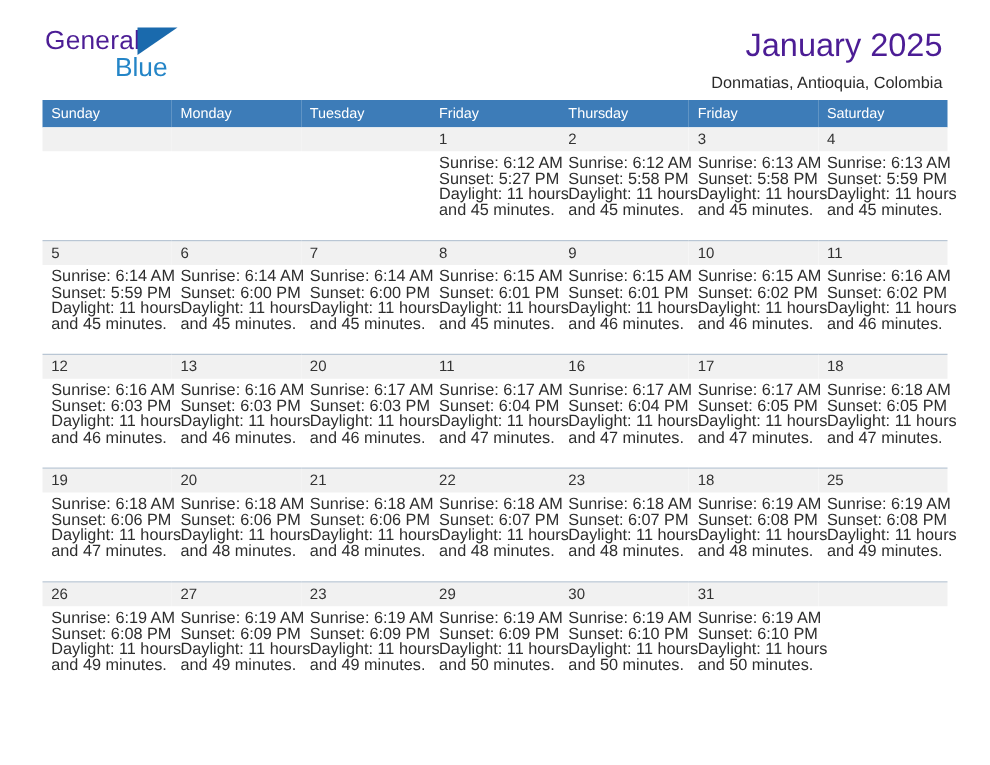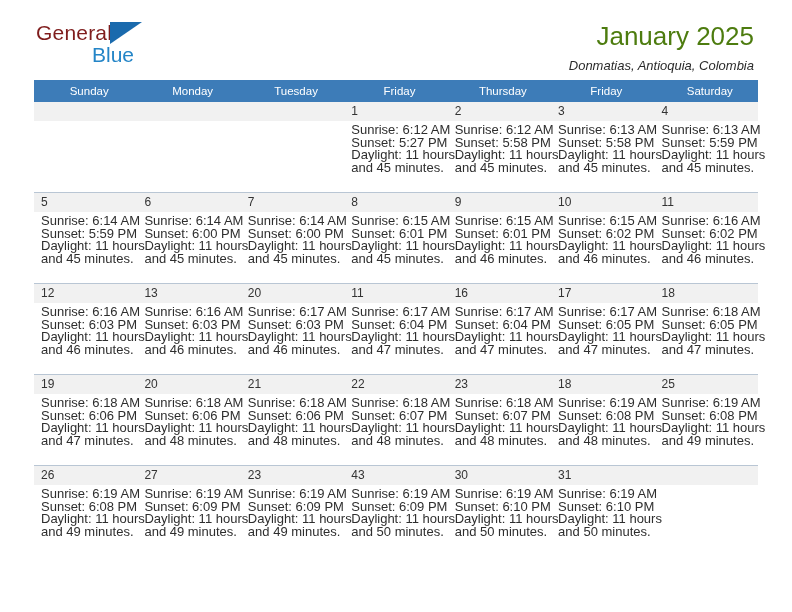--- a/index.html
+++ b/index.html
@@ -33,21 +33,21 @@
 
   .logo {
     position: absolute;
     left: 2px;
     top: 22px;
     width: 200px;
     height: 56px;
   }
   .logo-general {
     font-size: 21px;
-    color: #7f1d1d;
+    color: #4c1d95;
     letter-spacing: .2px;
     line-height: 22px;
     display: inline-block;
   }
   .logo-tri {
     display: inline-block;
     width: 0;
     height: 0;
     border-left: 32px solid #1a6aad;
     border-bottom: 22px solid transparent;
@@ -62,47 +62,46 @@
     color: #2485c7;
     line-height: 22px;
   }
 
   .title-wrap {
     text-align: right;
     padding-right: 4px;
   }
   .cal-title {
     font-size: 26px;
-    color: #4d7c0f;
+    color: #4c1d95;
     line-height: 32px;
     font-weight: normal;
     margin: 0;
   }
   .cal-subtitle {
     font-size: 13px;
     color: #2b2b2b;
     line-height: 20px;
     margin: 4px 0 0 0;
     font-weight: normal;
-    font-style: italic;
   }
 
   
   .calendar {
     width: 724px;
     border-collapse: collapse;
     table-layout: fixed;
     margin-top: 8px;
   }
   .calendar th {
     background: #3d7cb8;
     color: #ffffff;
     font-size: 11.5px;
     font-weight: normal;
-    text-align: center;
+    text-align: left;
     padding: 5px 0 5px 7px;
     height: 19px;
     box-sizing: border-box;
   }
   .calendar td {
     vertical-align: top;
     padding: 0;
     width: 103.4px;
     height: 90px;
     border-top: 1px solid #b9c6d4;
@@ -431,21 +430,21 @@
           <td class="day-cell">
             <div class="daynum">23</div>
             <div class="cell-body">
               <div>Sunrise: 6:19 AM</div>
               <div>Sunset: 6:09 PM</div>
               <div>Daylight: 11 hours</div>
               <div>and 49 minutes.</div>
             </div>
           </td>
           <td class="day-cell">
-            <div class="daynum">43</div>
+            <div class="daynum">29</div>
             <div class="cell-body">
               <div>Sunrise: 6:19 AM</div>
               <div>Sunset: 6:09 PM</div>
               <div>Daylight: 11 hours</div>
               <div>and 50 minutes.</div>
             </div>
           </td>
           <td class="day-cell">
             <div class="daynum">30</div>
             <div class="cell-body">

